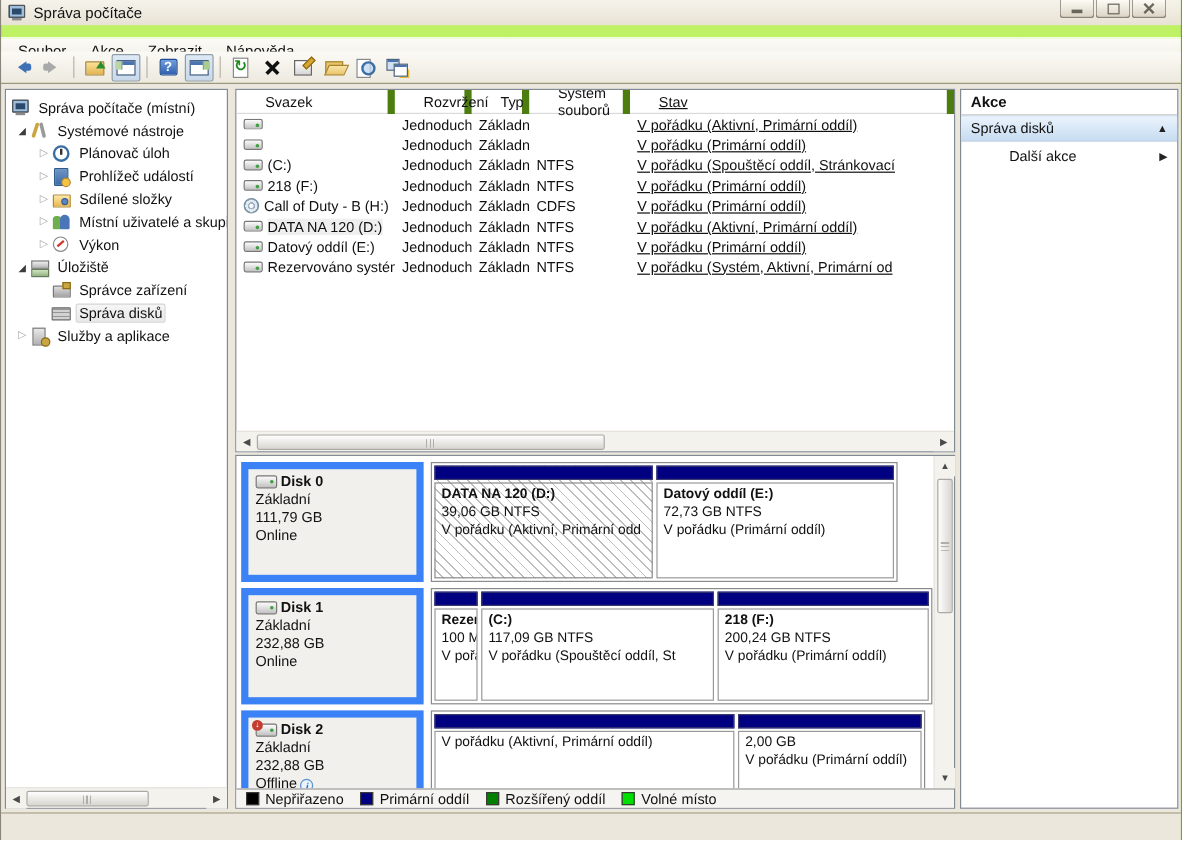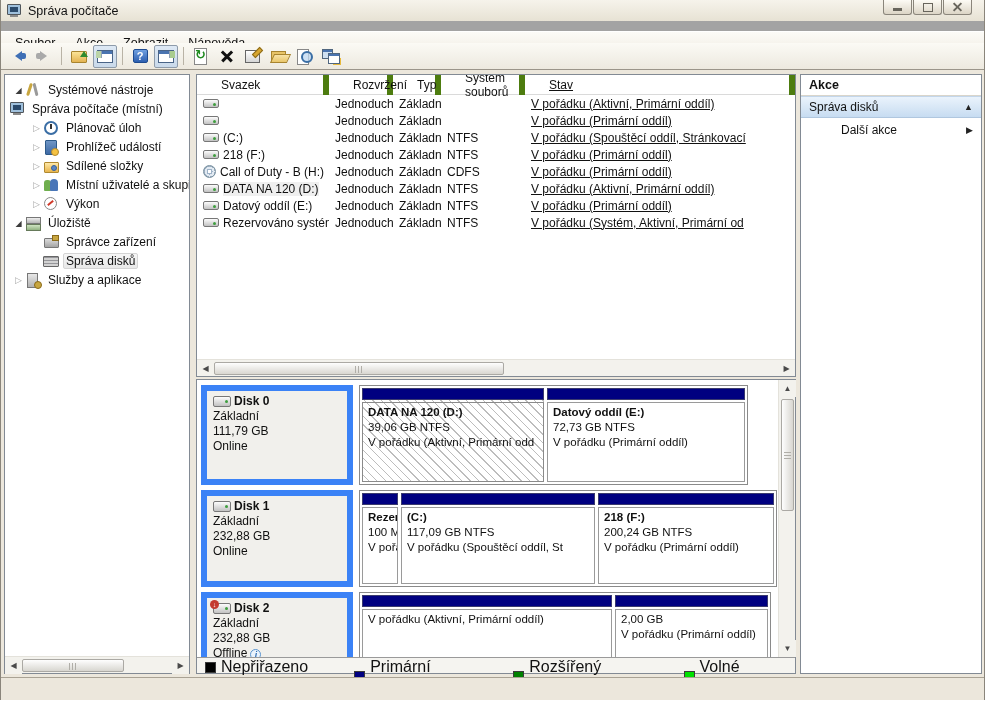--- a/index.html
+++ b/index.html
@@ -1,17 +1,17 @@
 <!DOCTYPE html>
 <html><head>
 <meta charset="utf-8">
 <style>
   * { margin:0; padding:0; box-sizing:border-box; }
   html,body { width:985px; height:705px; background:#fff; font-family:"Liberation Sans","DejaVu Sans",sans-serif; overflow:hidden; }
-  .window { position:absolute; left:0; top:0; width:985px; height:700px; background:#a3a3a3; border-left:1px solid #8a857b; border-right:1px solid #8a857b; }
+  .window { position:absolute; left:0; top:0; width:985px; height:700px; background:#bef264; border-left:1px solid #8a857b; border-right:1px solid #8a857b; }
 
   
   .titlebar { position:absolute; left:0; top:0; right:0; height:21px; background:linear-gradient(#F6F3EB,#E7E2D4); display:flex; align-items:center; padding-left:5px; }
   .titlebar .title { font-size:12.5px; color:#111; margin-left:6px; }
   .capgroup { position:absolute; right:12px; top:0; display:flex; }
   .capbtn { width:29px; height:15px; border:1px solid #8a857b; border-top:none; background:linear-gradient(#FDFBF5,#DCD5C6); border-radius:0 0 3px 3px; display:flex; align-items:center; justify-content:center; position:relative; margin-left:1px; cursor:default; }
   .capbtn.min::before { content:""; width:9px; height:3px; background:#68655c; margin-top:4px; }
   .capbtn.res::before { content:""; width:8px; height:7px; border:1.5px solid #68655c; background:transparent; }
   .capbtn.cls::before, .capbtn.cls::after { content:""; position:absolute; width:11px; height:2px; background:#68655c; top:6px; left:8px; }
   .capbtn.cls::before { transform:rotate(45deg); } .capbtn.cls::after { transform:rotate(-45deg); }
@@ -118,21 +118,21 @@
   .dico::after { content:""; position:absolute; right:2px; top:3px; width:3px; height:3px; border-radius:50%; background:#3F9E3F; }
   .dico.off::before { content:"↓"; position:absolute; left:-4px; top:-4px; width:9px; height:9px; border-radius:50%; background:#C43B2F; color:#fff; font-size:7px; line-height:9px; text-align:center; font-weight:bold; z-index:2; }
   .info-i { display:inline-block; width:11px; height:11px; border-radius:50%; border:1px solid #5A94CF; color:#2E6DB4; font-size:8.5px; line-height:11px; text-align:center; font-style:italic; font-weight:bold; background:#EAF3FC; margin-left:3px; vertical-align:-1px; }
   .parea { display:flex; gap:3px; margin-left:6px; border:1px solid #8A8A8A; padding:2px; background:#fff; }
   .part { display:flex; flex-direction:column; }
   .pband { height:12px; background:#000080; border:1px solid #3A3A6E; margin-bottom:2px; flex:none; }
   .pbox { flex:1; border:1px solid #9A9A9A; background:#fff; padding:2px 5px; font-size:11.5px; line-height:15px; color:#111; overflow:hidden; white-space:nowrap; }
   .pbox .pl1 { font-weight:bold; }
   .part.hatch { background:repeating-linear-gradient(45deg,#fff 0 5px,#BDBDBD 5px 6px); }
   .part.hatch .pbox { background:transparent; border-color:#8a8a8a; }
-  .legend { position:absolute; left:0; right:0; bottom:0; height:16px; background:#F5F4F0; border-top:1px solid #9A9A9A; display:flex; align-items:flex-start; padding-left:8px; font-size:16px; color:#111;gap:32px; }
+  .legend { position:absolute; left:0; right:0; bottom:0; height:16px; background:#F5F4F0; border-top:1px solid #9A9A9A; display:flex; align-items:center; padding-left:8px; font-size:12px; color:#111; }
   .litem { display:flex; align-items:center; margin-right:14px; }
   .lsw { width:11px; height:11px; border:1px solid #3a3a3a; margin-right:5px; flex:none; }
 
   
   .ahead { padding:3px 8px; font-size:12.5px; font-weight:bold; color:#111; border-bottom:1px solid #D9D5CB; height:21px; }
   .agroup { height:22px; background:linear-gradient(#EAF3FC,#C7DCF1); border-top:1px solid #C3D6EA; border-bottom:1px solid #B0C7DF; display:flex; align-items:center; font-size:12px; color:#111; padding:0 8px; }
   .agroup .sp { flex:1; }
   .acaret { font-size:9px; color:#222; }
   .amore { height:24px; display:flex; align-items:center; font-size:12px; color:#111; padding:0 8px 0 40px; }
   .amore .sp { flex:1; }
@@ -207,28 +207,28 @@
       </div>
     <div class="tbtn">
         <span class="ti ti-console"></span>
       </div>
   </div>
 
   <div class="main">
 
     <div class="panel p-left">
       <div class="tree">
+        <div class="trow lvl0">
+            <span class="tico tico-computer"></span>
+            <span class="tlabel">Správa počítače (místní)</span>
+          </div>
         <div class="trow lvl1">
             <span class="exp e"></span>
             <span class="tico tico-tools"></span>
             <span class="tlabel">Systémové nástroje</span>
-          </div>
-        <div class="trow lvl0">
-            <span class="tico tico-computer"></span>
-            <span class="tlabel">Správa počítače (místní)</span>
           </div>
         <div class="trow lvl2">
             <span class="exp c"></span>
             <span class="tico tico-clock"></span>
             <span class="tlabel">Plánovač úloh</span>
           </div>
         <div class="trow lvl2">
             <span class="exp c"></span>
             <span class="tico tico-event"></span>
             <span class="tlabel">Prohlížeč událostí</span>

